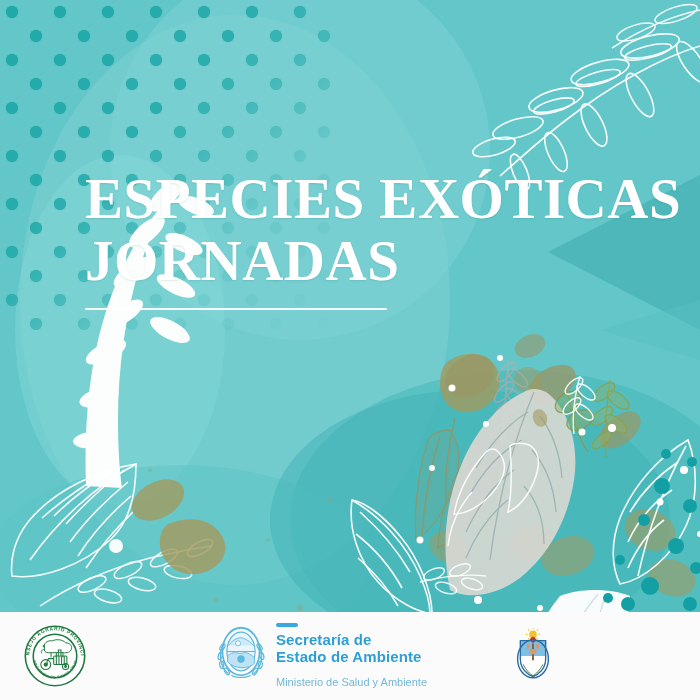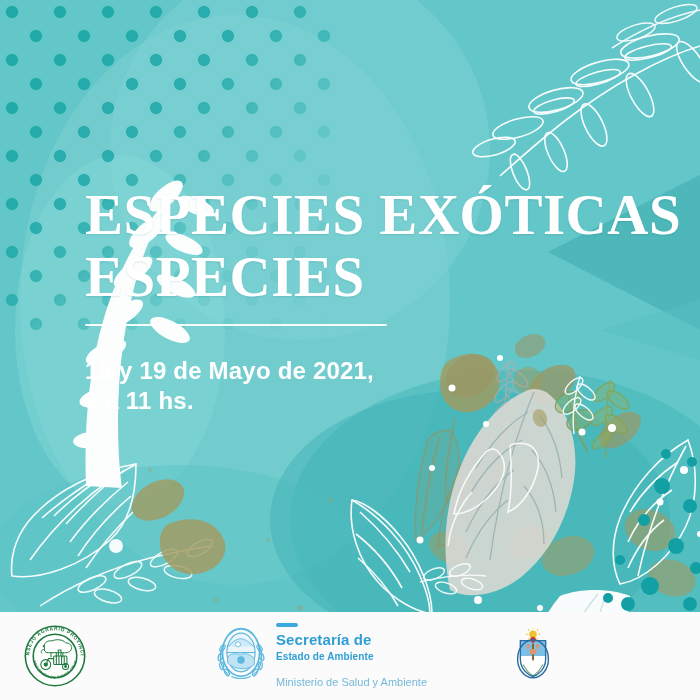--- a/index.html
+++ b/index.html
@@ -18,21 +18,20 @@
 
   
   .bg-svg { position:absolute; inset:0; width:700px; height:700px; display:block; }
 
   
   .content {
     position:absolute;
     left:0; top:0; width:564px; height:612px;
     z-index:5;
     pointer-events:none;
-    margin-top:16px;
   }
   .title-block { position:absolute; left:85px; top:168px; width:560px; }
 
   .title-line {
     font-family:"Liberation Serif", serif;
     color:#ffffff;
     font-weight:700;
     font-size:57px;
     line-height:62px;
     letter-spacing:0.5px;
@@ -66,30 +65,30 @@
 
   
   .footer {
     position:absolute; left:0; bottom:0;
     width:700px; height:88px;
     background:#fbfbfb;
     z-index:10;
     display:flex;
     align-items:center;
   }
-  .logo { display:flex; align-items:center; }
+  .logo { display:flex; align-items:flex-start; }
   .logo-cap  { position:absolute; left:22px; }
   .logo-sea  { position:absolute; left:215px; }
   .logo-arg  { position:absolute; left:512px; }
 
   .logo-txt { margin-left:9px; }
 
   .sea-bar { width:22px; height:3.5px; background:#3aa9dd; margin-bottom:4px; border-radius:2px; }
   .sea-l1 { color:#2e9fd4; font-size:15px; font-weight:700; line-height:17px; letter-spacing:.1px; }
-  .sea-l2 { color:#2e9fd4; font-size:10px; font-weight:700; line-height:17px; letter-spacing:.1px; }
+  .sea-l2 { color:#2e9fd4; font-size:15px; font-weight:700; line-height:17px; letter-spacing:.1px; }
   .sea-l3 { color:#74b8d8; font-size:11px; font-weight:400; line-height:14px; margin-top:10px; }
 
   .arg-l1 { color:#1b1b1b; font-size:10.5px; line-height:12.5px; font-weight:400; }
   .arg-l2 { color:#1b1b1b; font-size:10.5px; line-height:12.5px; font-weight:400; }
   .arg-l3 { color:#111111; font-size:15px; line-height:18px; font-weight:700; margin-top:1px; }
 
   .seal-wrap { width:66px; height:66px; }
 </style>
 </head>
 <body>
@@ -356,26 +355,22 @@
         <circle cx="300" cy="608" r="3"></circle>
           <circle cx="150" cy="470" r="2"></circle>
         <circle cx="216" cy="600" r="2.5"></circle>
       </g>
     </g>
   </svg>
 
   <div class="content">
     <div class="title-block">
       <div class="title-line">ESPECIES EXÓTICAS</div>
-      <div class="title-line">ESPECIES</div>
+      <div class="title-line">JORNADAS</div>
       <div class="rule"></div>
-      <div class="dates">
-        <div>18 y 19 de Mayo de 2021,</div>
-        <div>9 a 11 hs.</div>
-      </div>
     </div>
   </div>
 
   <div class="footer">
 
     <div class="logo logo-cap">
       <div class="seal-wrap">
         <svg viewBox="0 0 100 100" width="66" height="66">
           <defs>
             <path id="capTop" d="M50,50 m-39,0 a39,39 0 0,1 78,0" fill="none"></path>

